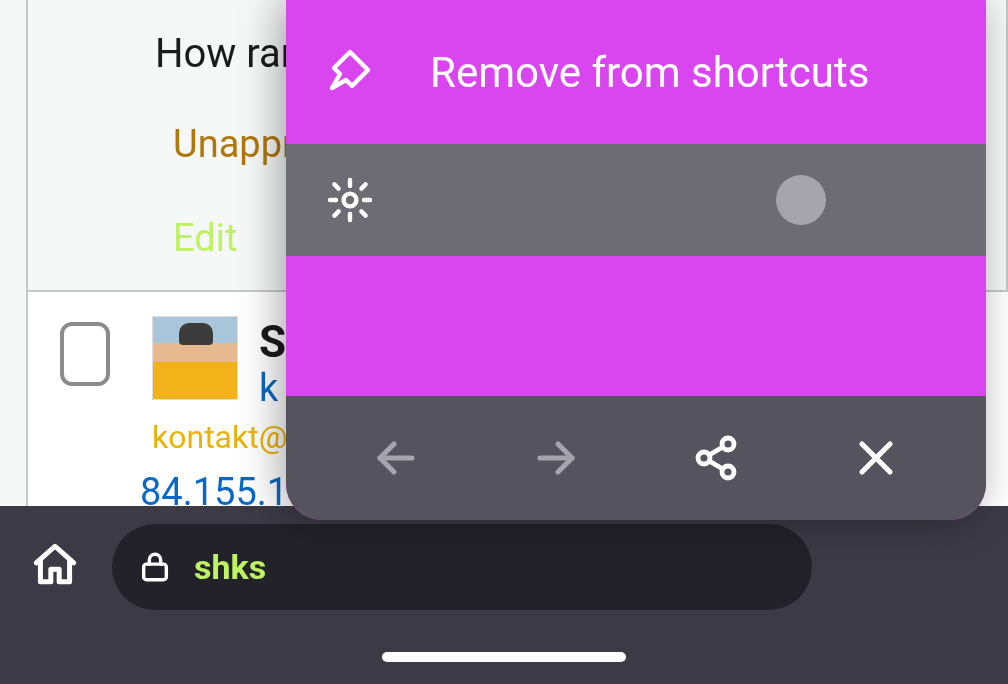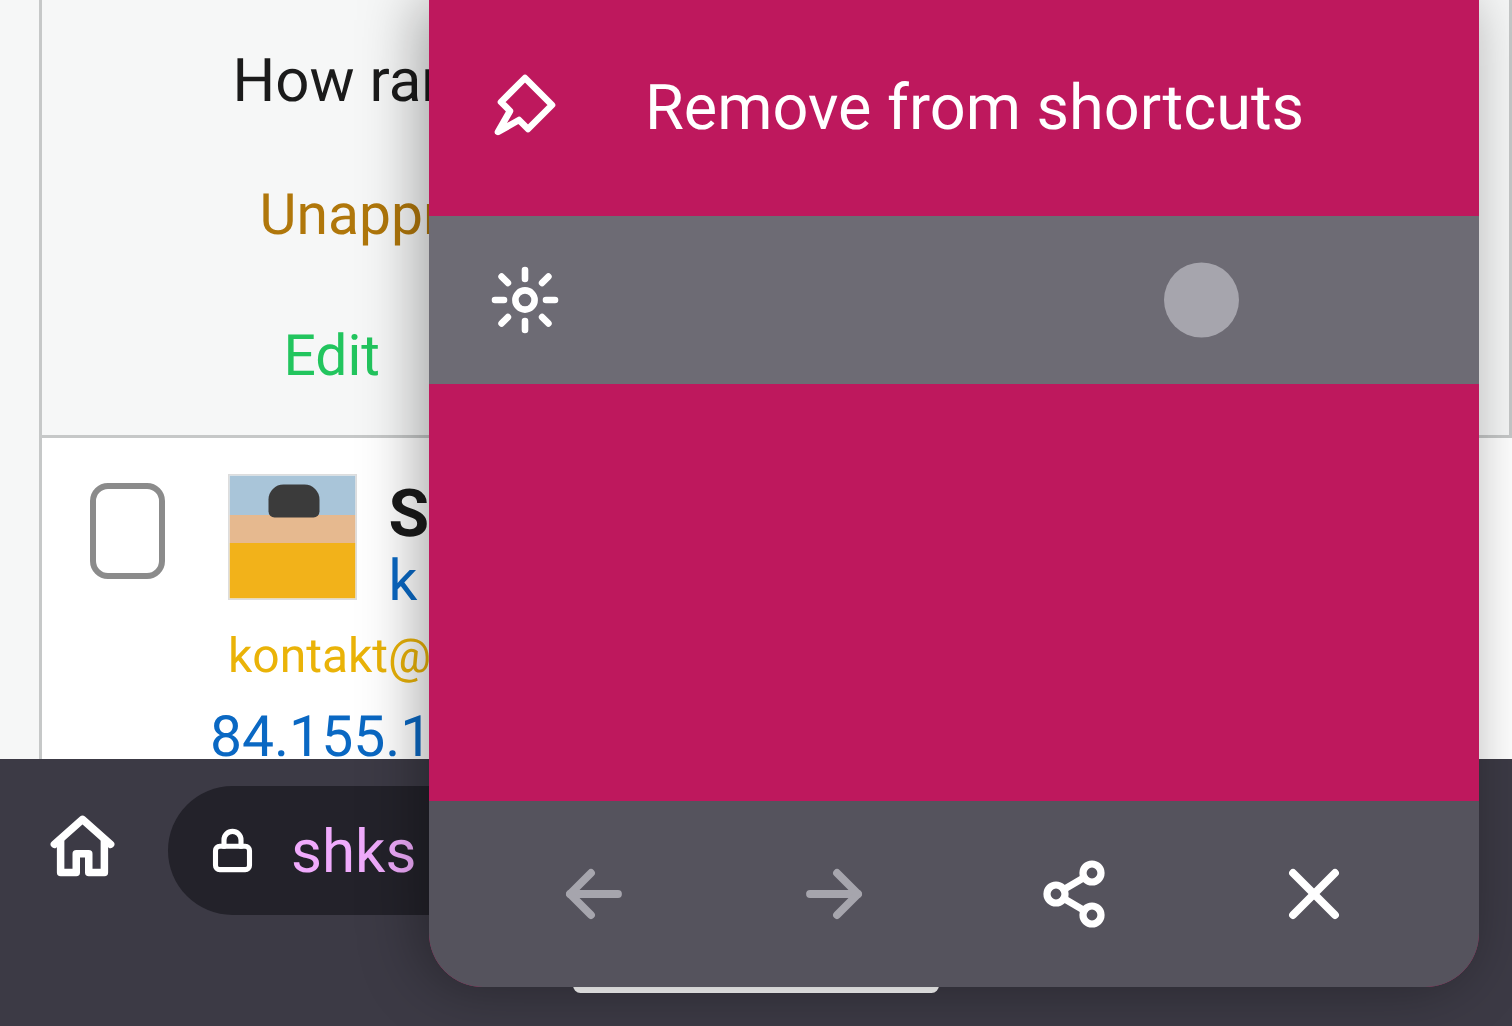--- a/index.html
+++ b/index.html
@@ -30,22 +30,21 @@
   .unapproved {
     position: absolute;
     left: 173px; top: 122px;
     font-size: 38px;
     color: #b0770b;
   }
   .edit-link {
     position: absolute;
     left: 173px; top: 216px;
     font-size: 38px;
-    color: #22c55e;
-    margin-left: 16px;
+    color: #bef264;
   }
 
   .bottom-cell {
     position: absolute;
     left: 26px; top: 292px;
     width: 982px; height: 214px;
     background: #ffffff;
     border-left: 2px solid #c6c8c8;
   }
   .sel-box {
@@ -118,35 +117,35 @@
     left: 112px; top: 524px;
     width: 700px; height: 86px;
     background: #23222a;
     border-radius: 44px;
     display: flex;
     align-items: center;
     padding-left: 26px;
     gap: 22px;
   }
   .url-pill .lock { width: 34px; height: 38px; color: #fff; }
-  .url-text { color: #f0abfc; font-size: 40px; }
+  .url-text { color: #bef264; font-size: 34px; font-weight: bold; }
   .gesture-bar {
     position: absolute;
     left: 382px; top: 652px;
     width: 244px; height: 10px;
     background: #fff;
     border-radius: 6px;
   }
 
   
   .panel {
     position: absolute;
     left: 286px; top: 0;
-    width: 700px; height: 658px;
-    background: #be185d;
+    width: 700px; height: 520px;
+    background: #d946ef;
     border-radius: 0 0 36px 36px;
     box-shadow: -6px 0 40px rgba(0,0,0,.35);
     overflow: hidden;
   }
   .menu-item {
     display: flex;
     align-items: center;
     height: 110px;
     padding-left: 40px;
     gap: 56px;

